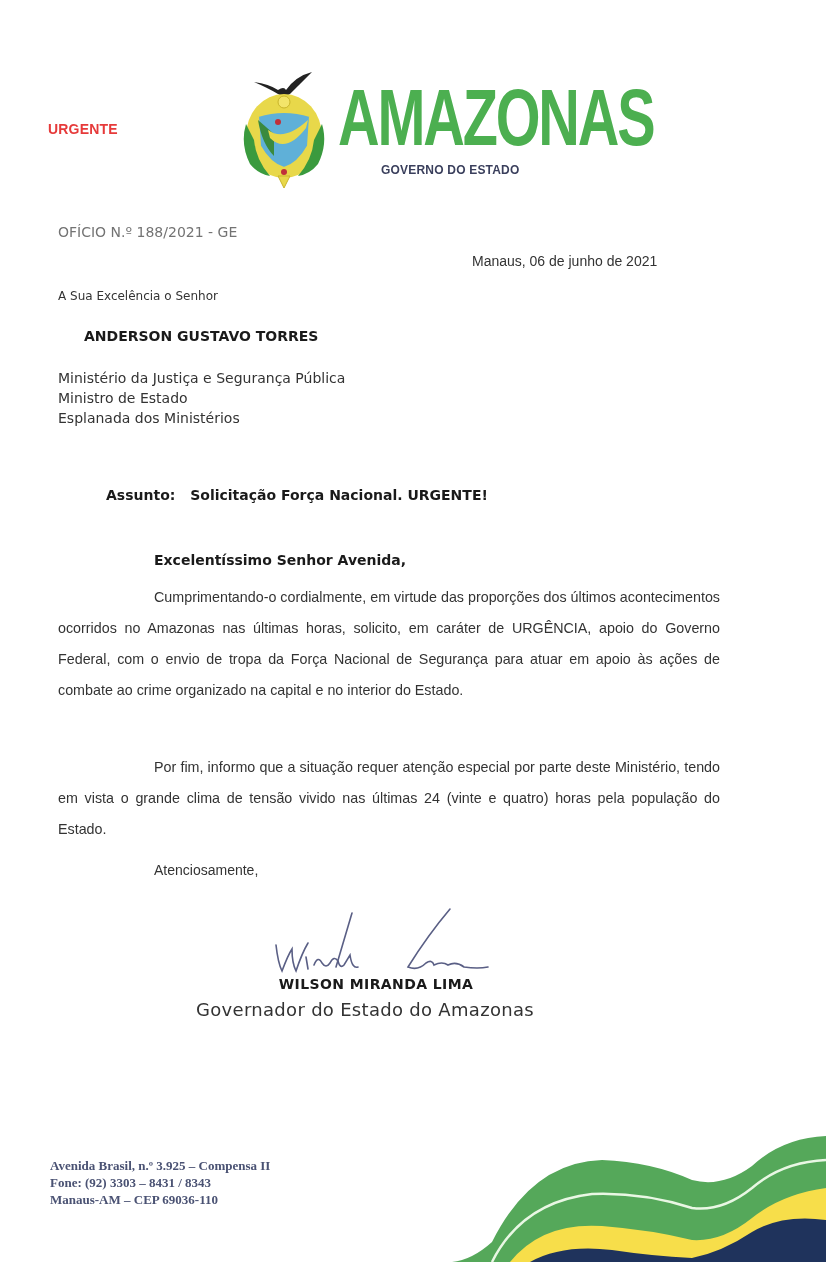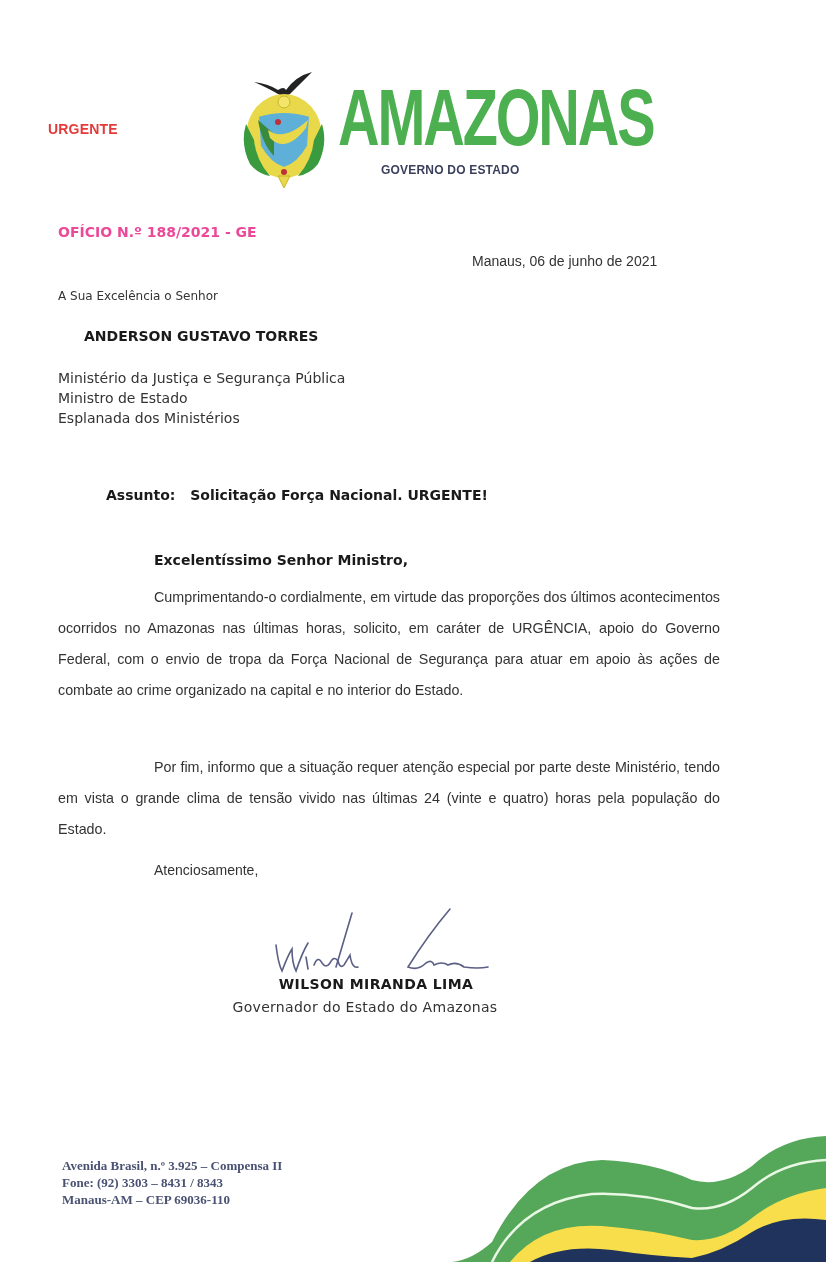--- a/index.html
+++ b/index.html
@@ -38,21 +38,21 @@
       left: 381px; top: 163px;
       font-family: "Liberation Sans", sans-serif;
       font-weight: bold;
       font-size: 12px;
       color: #3a3f5c;
       letter-spacing: 0.2px;
       white-space: nowrap;
     }
     .oficio {
       left: 58px; top: 224px;
-      font-weight: bold; font-size: 14px; color: #ec4899;
+      font-weight: normal; font-size: 14px; color: #737373;
       font-family: "DejaVu Sans", sans-serif;
     }
     .date-line {
       left: 472px; top: 253px;
       font-size: 14px; color: #333;
       font-family: Liberation Sans, sans-serif;
       white-space: nowrap;
       text-align: right;
     }
     .salutation-pre { left: 58px; top: 289px; font-size: 12px; color: #333; }
@@ -73,30 +73,30 @@
     .para2 { top: 752px; }
     .closing { left: 154px; top: 862px; font-size: 14px; color: #333; font-family: "Liberation Sans", sans-serif; }
     .signature { left: 268px; top: 905px; width: 240px; height: 72px; }
     .signer-name {
       left: 0; width: 734px; top: 976px; text-align: center;
       font-size: 14px; font-weight: bold; color: #1a1a1a; letter-spacing: 0.4px;
       padding-left: 18px; box-sizing: border-box;
     }
     .signer-role {
       left: 0; width: 730px; top: 999px; text-align: center;
-      font-size: 14px; color: #333; letter-spacing: 0.3px;
+      font-size: 18px; color: #333; letter-spacing: 0.3px;
       padding-left: 0px; box-sizing: border-box;
     }
     .footer-addr {
       left: 50px; top: 1157px;
       font-family: "Liberation Serif", serif;
       font-weight: bold; font-size: 13px; line-height: 17px;
       color: #4a5273;
     }
-    .footer-addr div { white-space: nowrap; margin-left: 12px; }
+    .footer-addr div { white-space: nowrap; }
     .waves { left: 452px; top: 1122px; width: 374px; height: 146px; }
   </style>
 </head>
 <body>
 
 <div class="abs urgent-tag">URGENTE</div>
 
 <svg class="abs coat" viewBox="0 0 100 130">
 
   <path d="M20 18 Q35 20 44 26 Q50 22 52 26 Q62 12 78 8 Q66 20 56 30 Q50 34 44 30 Q34 24 20 18Z" fill="#222"></path>
@@ -130,21 +130,21 @@
   <div>Ministério da Justiça e Segurança Pública</div>
   <div>Ministro de Estado</div>
   <div>Esplanada dos Ministérios</div>
 </div>
 
 <div class="abs subject">
   <span class="lbl">Assunto:</span>
   <span>Solicitação Força Nacional. URGENTE!</span>
 </div>
 
-<div class="abs greeting">Excelentíssimo Senhor Ministro,</div>
+<div class="abs greeting">Excelentíssimo Senhor Avenida,</div>
 
 <div class="abs para para1"><span class="indent"></span><span>Cumprimentando-o cordialmente, em virtude das proporções dos últimos acontecimentos ocorridos no Amazonas nas últimas horas, solicito, em caráter de URGÊNCIA, apoio do Governo Federal, com o envio de tropa da Força Nacional de Segurança para atuar em apoio às ações de combate ao crime organizado na capital e no interior do Estado.</span></div>
 
 <div class="abs para para2"><span class="indent"></span><span>Por fim, informo que a situação requer atenção especial por parte deste Ministério, tendo em vista o grande clima de tensão vivido nas últimas 24 (vinte e quatro) horas pela população do Estado.</span></div>
 
 <div class="abs closing">Atenciosamente,</div>
 
 <svg class="abs signature" viewBox="0 0 240 72">
   <g fill="none" stroke="#5a5f85" stroke-width="1.6" stroke-linecap="round">
     <path d="M8 40 Q10 58 14 66 Q20 50 24 44 Q24 58 28 66 Q34 48 40 38"></path>

